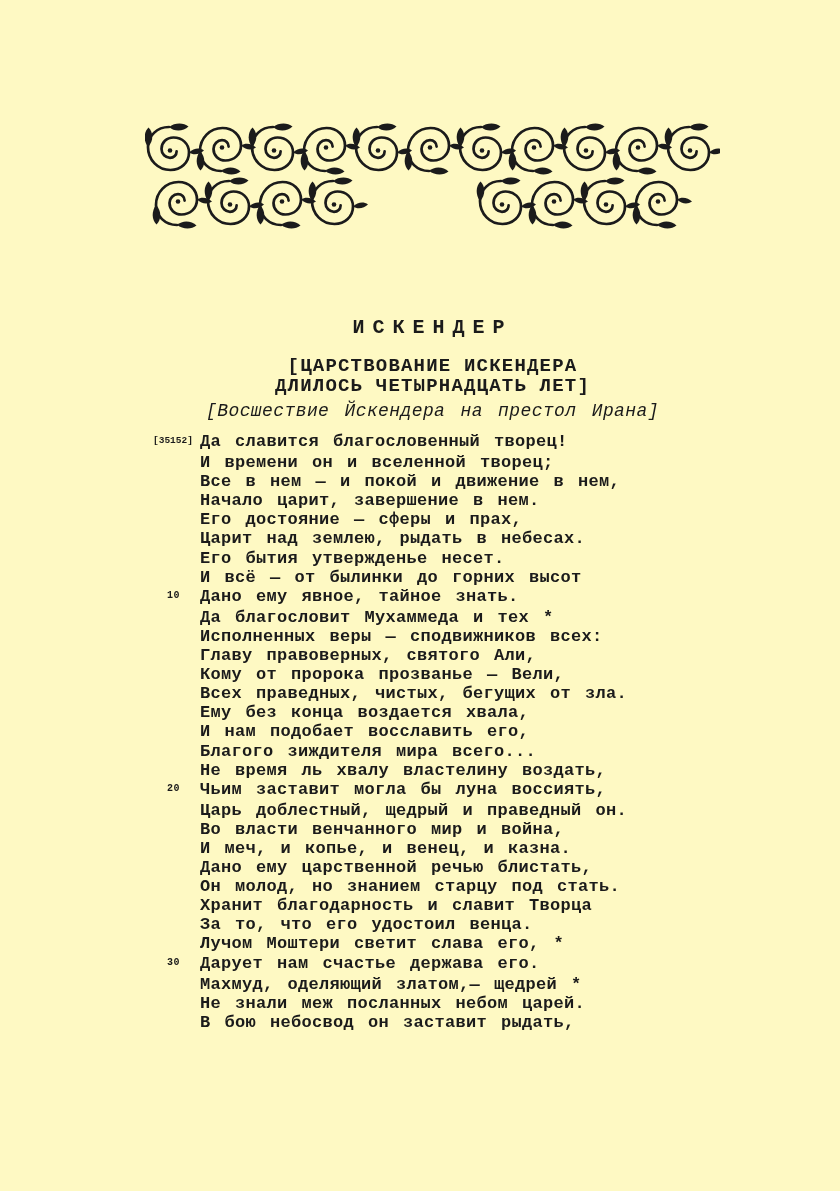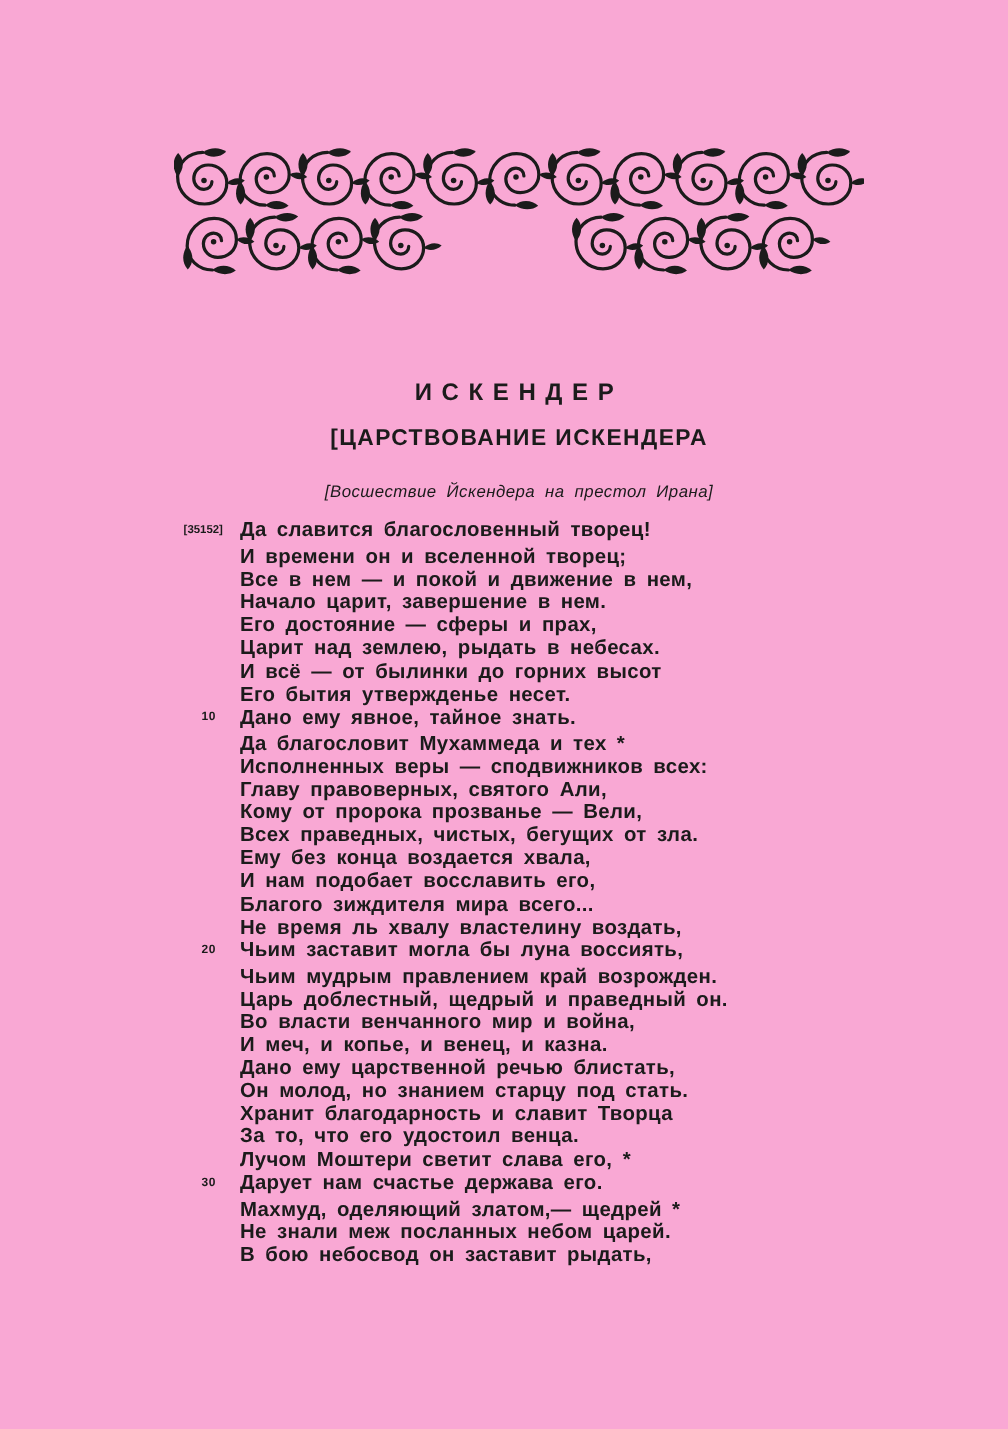--- a/index.html
+++ b/index.html
@@ -2,23 +2,23 @@
 <html><head>
 <meta charset="utf-8">
 <style>
   * { margin: 0; padding: 0; box-sizing: border-box; }
   html, body { background: #e8e8e6; }
   .page {
     position: relative;
     width: 840px;
     height: 1191px;
     margin: 0 auto;
-    background: #f9a8d4;
+    background: #fef9c3;
     color: #1b1b1b;
-    font-family: Liberation Sans, sans-serif;
+    font-family: Liberation Mono, monospace;
     overflow: hidden;
   }
   
   .ornament {
     position: absolute;
     left: 145px;
     top: 120px;
     width: 575px;
     height: 112px;
   }
@@ -46,21 +46,21 @@
     width: 100%;
     font-size: 19px;
     font-weight: 700;
     letter-spacing: 1.2px;
     line-height: 20px;
   }
   .section-heading {
     position: absolute;
     top: 401px;
     width: 100%;
-    font-size: 14px;
+    font-size: 18px;
     font-style: italic;
     word-spacing: 4px;
     letter-spacing: 0.4px;
     white-space: nowrap;
   }
   
   .verse-block {
     position: absolute;
     left: 153px;
     top: 432px;
@@ -136,20 +136,21 @@
       <use href="#curlFlip" x="384" y="58"></use>
       <use href="#curl" x="436" y="58"></use>
       <use href="#curlFlip" x="488" y="58"></use>
     </svg>
   </div>
 
   <div class="headings">
     <div class="title">ИСКЕНДЕР</div>
     <div class="subtitle">
       <div>[ЦАРСТВОВАНИЕ ИСКЕНДЕРА</div>
+      <div>ДЛИЛОСЬ ЧЕТЫРНАДЦАТЬ ЛЕТ]</div>
     </div>
     <div class="section-heading">[Восшествие Йскендера на престол Ирана]</div>
   </div>
 
   <div class="verse-block">
       <div class="verse-line">
         <span class="gutter note">[35152]</span>
         <span class="verse-text">Да славится благословенный творец!</span>
       </div>
       <div class="verse-line">
@@ -167,25 +168,25 @@
       <div class="verse-line">
         <span class="gutter"></span>
         <span class="verse-text">Его достояние — сферы и прах,</span>
       </div>
       <div class="verse-line">
         <span class="gutter"></span>
         <span class="verse-text">Царит над землею, рыдать в небесах.</span>
       </div>
       <div class="verse-line">
         <span class="gutter"></span>
+        <span class="verse-text">Его бытия утвержденье несет.</span>
+      </div>
+      <div class="verse-line">
+        <span class="gutter"></span>
         <span class="verse-text">И всё — от былинки до горних высот</span>
-      </div>
-      <div class="verse-line">
-        <span class="gutter"></span>
-        <span class="verse-text">Его бытия утвержденье несет.</span>
       </div>
       <div class="verse-line">
         <span class="gutter">10</span>
         <span class="verse-text">Дано ему явное, тайное знать.</span>
       </div>
       <div class="verse-line">
         <span class="gutter"></span>
         <span class="verse-text">Да благословит Мухаммеда и тех *</span>
       </div>
       <div class="verse-line">
@@ -219,24 +220,20 @@
       <div class="verse-line">
         <span class="gutter"></span>
         <span class="verse-text">Не время ль хвалу властелину воздать,</span>
       </div>
       <div class="verse-line">
         <span class="gutter">20</span>
         <span class="verse-text">Чьим заставит могла бы луна воссиять,</span>
       </div>
       <div class="verse-line">
         <span class="gutter"></span>
-        <span class="verse-text">Чьим мудрым правлением край возрожден.</span>
-      </div>
-      <div class="verse-line">
-        <span class="gutter"></span>
         <span class="verse-text">Царь доблестный, щедрый и праведный он.</span>
       </div>
       <div class="verse-line">
         <span class="gutter"></span>
         <span class="verse-text">Во власти венчанного мир и война,</span>
       </div>
       <div class="verse-line">
         <span class="gutter"></span>
         <span class="verse-text">И меч, и копье, и венец, и казна.</span>
       </div>

